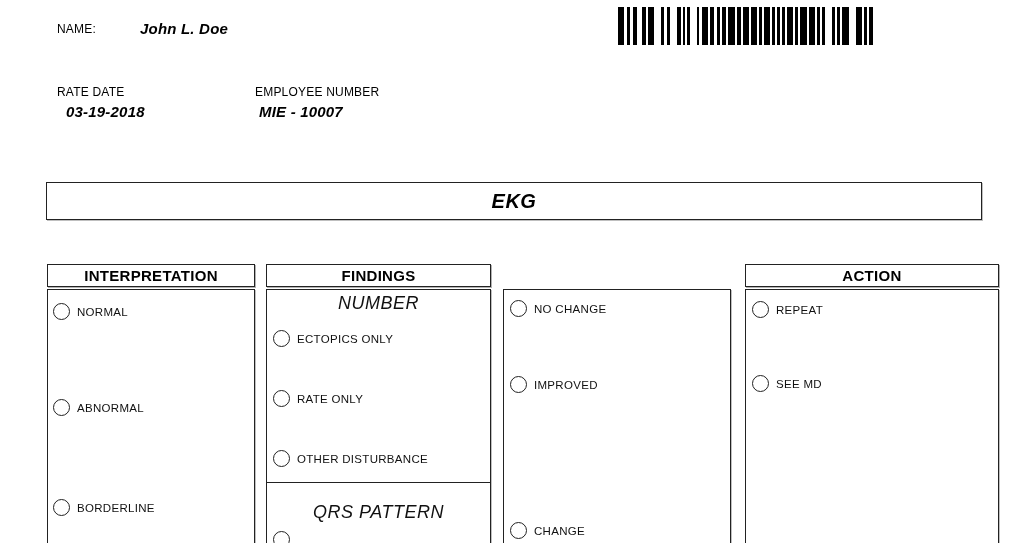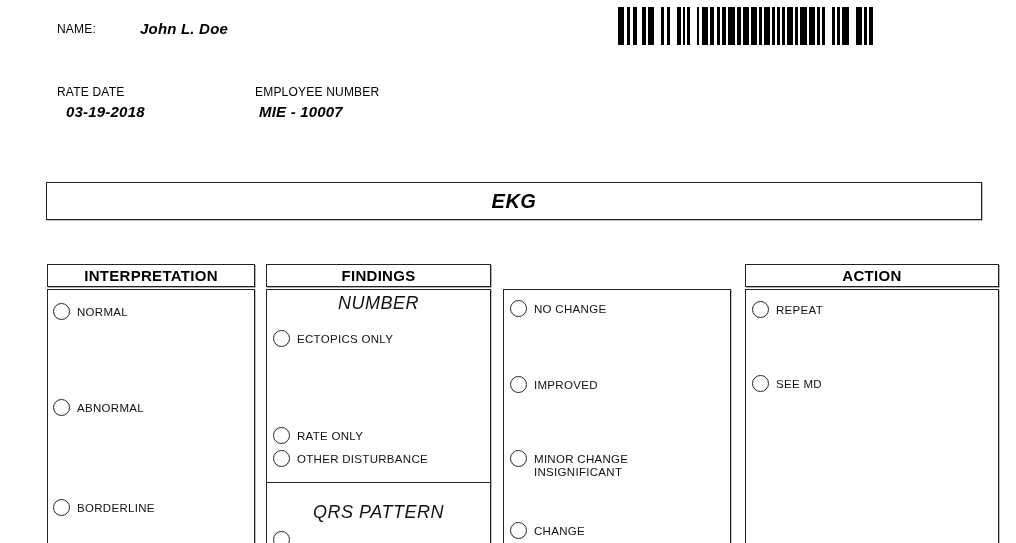--- a/index.html
+++ b/index.html
@@ -102,21 +102,21 @@
 
   <div class="abs col-head" style="left:266px;width:223px;">
     <span>FINDINGS</span>
   </div>
   <div class="abs col-body" style="left:266px;width:223px;">
     <div class="sect-title" style="top:3px;">NUMBER</div>
     <div class="opt" style="left:6px;top:40px;">
       <span class="radio"></span>
       <span class="olbl">ECTOPICS ONLY</span>
     </div>
-    <div class="opt" style="left:6px;top:100px;margin-top:37px;">
+    <div class="opt" style="left:6px;top:100px;">
       <span class="radio"></span>
       <span class="olbl">RATE ONLY</span>
     </div>
     <div class="opt" style="left:6px;top:160px;">
       <span class="radio"></span>
       <span class="olbl">OTHER DISTURBANCE</span>
     </div>
     <div class="divider" style="top:192px;"></div>
     <div class="sect-title" style="top:212px;">QRS PATTERN</div>
     <div class="opt" style="left:6px;top:241px;">
@@ -125,25 +125,20 @@
   </div>
 
   <div class="abs col-body" style="left:503px;width:226px;">
     <div class="opt" style="left:6px;top:10px;">
       <span class="radio"></span>
       <span class="olbl">NO CHANGE</span>
     </div>
     <div class="opt" style="left:6px;top:86px;">
       <span class="radio"></span>
       <span class="olbl">IMPROVED</span>
-    </div>
-    <div class="opt" style="left:6px;top:160px;">
-      <span class="radio"></span>
-      <span class="olbl">MINOR CHANGE
-INSIGNIFICANT</span>
     </div>
     <div class="opt" style="left:6px;top:232px;">
       <span class="radio"></span>
       <span class="olbl">CHANGE</span>
     </div>
   </div>
 
   <div class="abs col-head" style="left:745px;width:252px;">
     <span>ACTION</span>
   </div>

